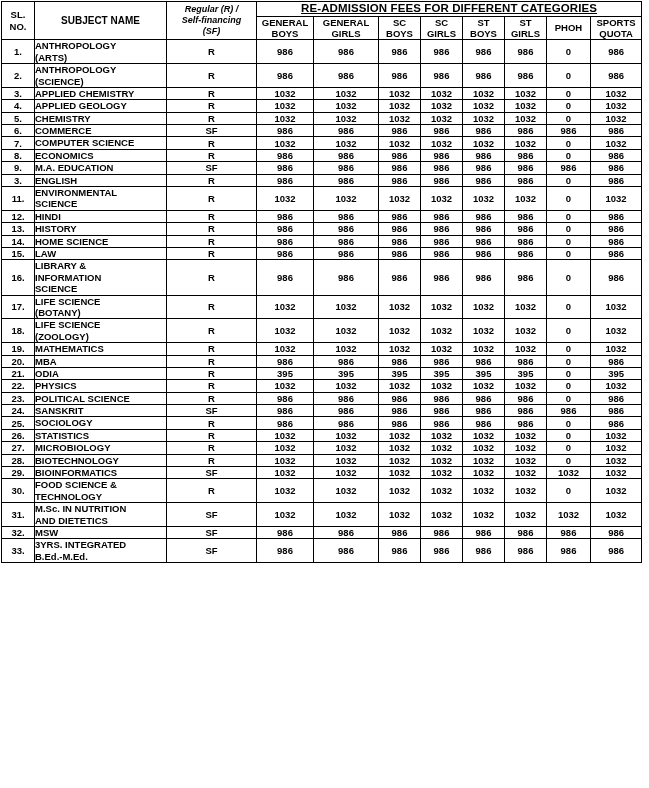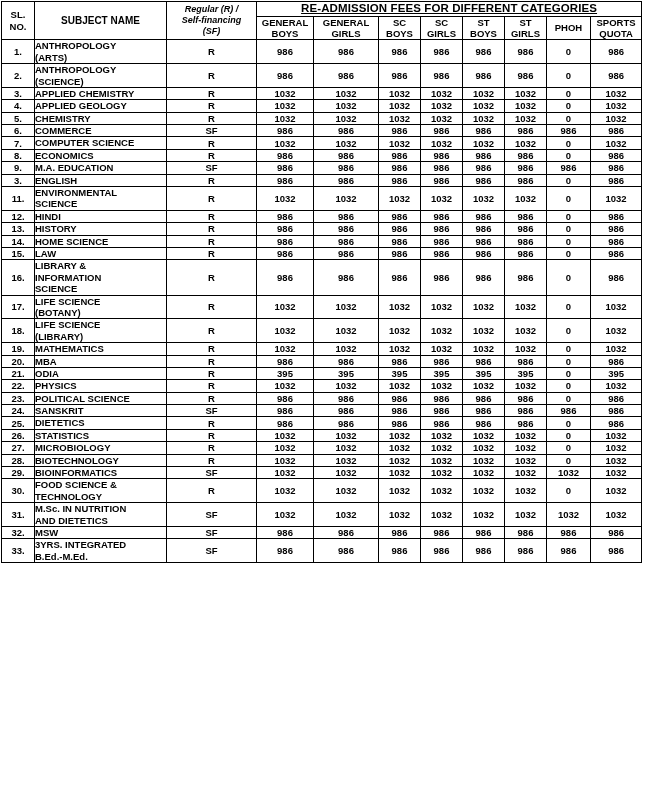--- a/index.html
+++ b/index.html
@@ -421,21 +421,21 @@
         <td class="c-val">1032</td>
         <td class="c-val">1032</td>
         <td class="c-val">1032</td>
         <td class="c-val">0</td>
         <td class="c-val">1032</td>
       </tr>
       <tr>
         <td class="c-sl">18.</td>
         <td class="c-name">
           <div>LIFE SCIENCE</div>
-          <div>(LIBRARY)</div>
+          <div>(ZOOLOGY)</div>
         </td>
         <td class="c-type">R</td>
         <td class="c-val">1032</td>
         <td class="c-val">1032</td>
         <td class="c-val">1032</td>
         <td class="c-val">1032</td>
         <td class="c-val">1032</td>
         <td class="c-val">1032</td>
         <td class="c-val">0</td>
         <td class="c-val">1032</td>
@@ -526,21 +526,21 @@
         <td class="c-val">986</td>
         <td class="c-val">986</td>
         <td class="c-val">986</td>
         <td class="c-val">986</td>
         <td class="c-val">986</td>
         <td class="c-val">986</td>
       </tr>
       <tr>
         <td class="c-sl">25.</td>
         <td class="c-name">
-          <div>DIETETICS</div>
+          <div>SOCIOLOGY</div>
         </td>
         <td class="c-type">R</td>
         <td class="c-val">986</td>
         <td class="c-val">986</td>
         <td class="c-val">986</td>
         <td class="c-val">986</td>
         <td class="c-val">986</td>
         <td class="c-val">986</td>
         <td class="c-val">0</td>
         <td class="c-val">986</td>

